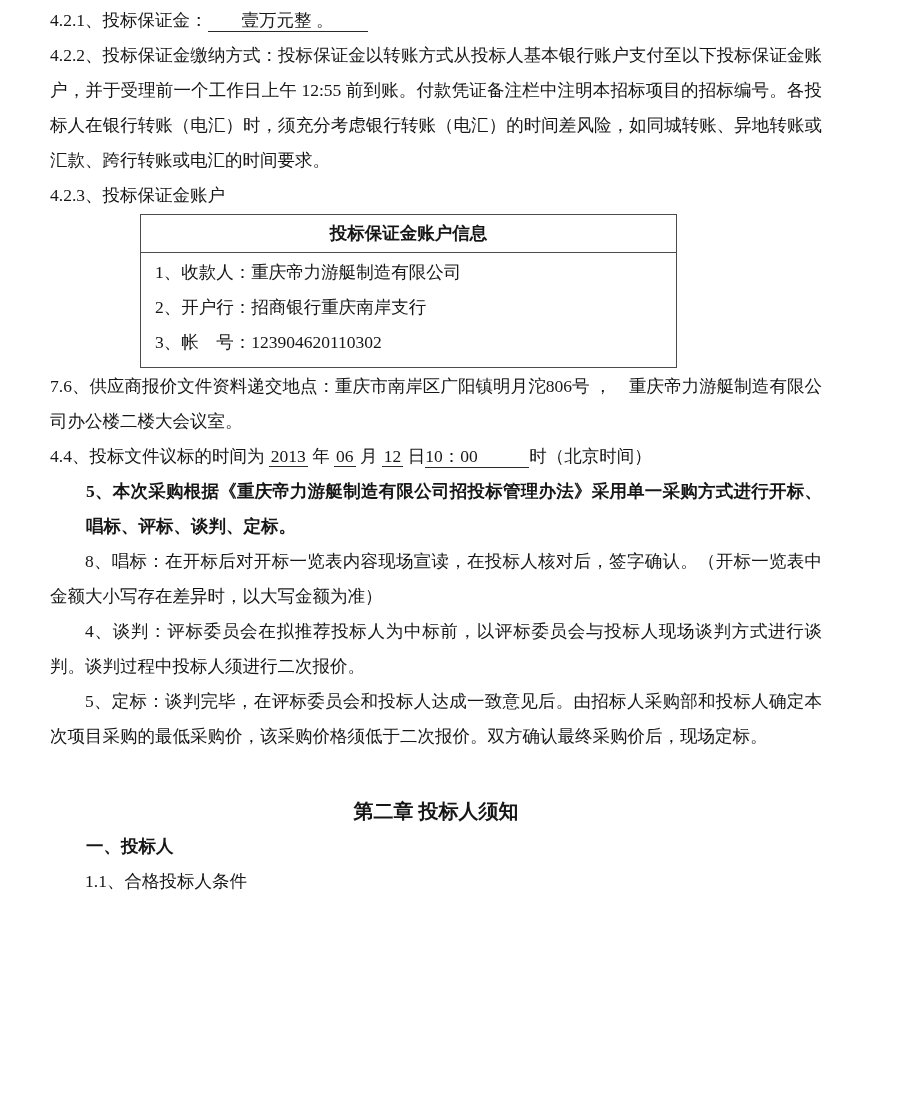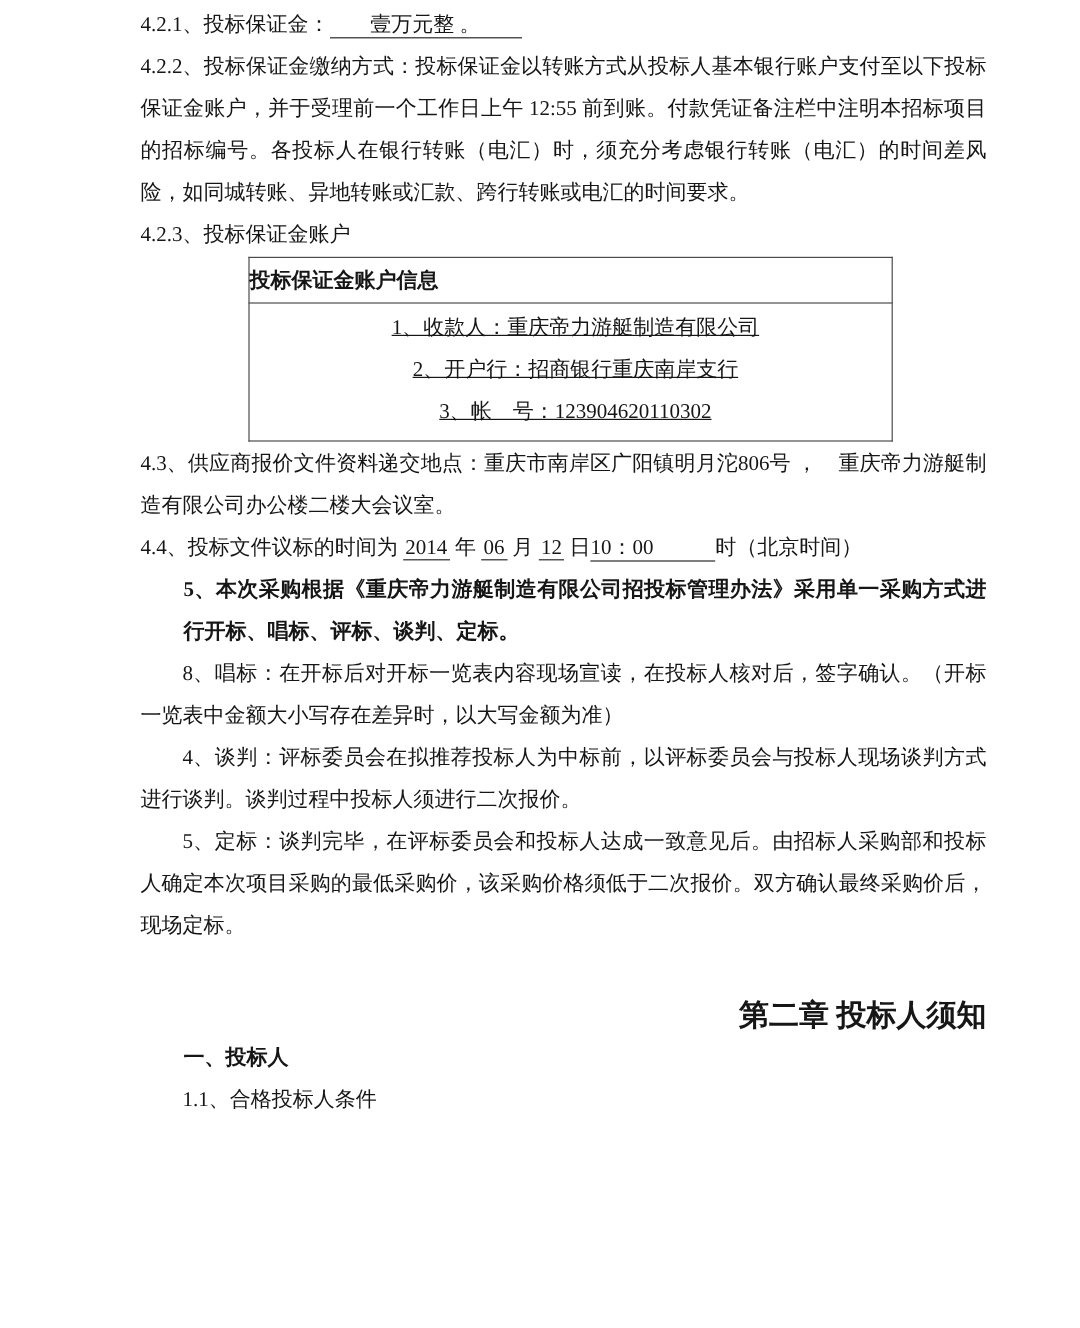--- a/index.html
+++ b/index.html
@@ -11,21 +11,21 @@
     width: 900px;
     height: 1107px;
     overflow: hidden;
     font-family: "Liberation Serif", "DejaVu Serif", serif;
     color: #161616;
   }
   .page {
     box-sizing: border-box;
     width: 900px;
     height: 916px;
-    padding: 3px 78px 0 117px;
+    padding: 3px 78px 0 50px;
     font-size: 17.5px;
     line-height: 35px;
   }
   .para {
     margin: 0;
     text-align: justify;
     text-justify: inter-ideograph;
   }
   .nojust { text-align: left; }
   .bold { font-weight: bold; margin-left: 36px; }
@@ -58,38 +58,37 @@
     width: 537px;
     margin: 1px 0 1px 90px;
   }
   .deposit-table th,
   .deposit-table td {
     border: 1.5px solid #4c4c4c;
     font-size: 17.5px;
   }
   .deposit-table th {
     font-weight: bold;
-    text-align: left;
+    text-align: center;
     height: 37px;
     padding: 0;
     line-height: 37px;
   }
   .deposit-table td {
     padding: 2px 6px 7px 14px;
   }
   .trow {
     line-height: 35px;
-    text-align: center;
-    text-decoration: underline;
+    text-align: left;
   }
   .chapter {
     margin: 40px 0 0 0;
-    font-size: 25px;
+    font-size: 20px;
     font-weight: bold;
-    text-align: right;
+    text-align: center;
     line-height: 35px;
   }
 </style>
 </head>
 <body>
 
 <div class="page">
 
   <p class="para nojust"><span>4.2.1、投标保证金：</span><span class="blank">壹万元整 。</span></p>
 
@@ -107,23 +106,23 @@
       <tr>
         <td>
           <div class="trow">1、收款人：重庆帝力游艇制造有限公司</div>
           <div class="trow">2、开户行：招商银行重庆南岸支行</div>
           <div class="trow">3、帐　号：123904620110302</div>
         </td>
       </tr>
     </tbody>
   </table>
 
-  <p class="para">4.3、供应商报价文件资料递交地点：重庆市南岸区广阳镇明月沱806号 ，　重庆帝力游艇制造有限公司办公楼二楼大会议室。</p>
+  <p class="para">7.6、供应商报价文件资料递交地点：重庆市南岸区广阳镇明月沱806号 ，　重庆帝力游艇制造有限公司办公楼二楼大会议室。</p>
 
-  <p class="para nojust"><span>4.4、投标文件议标的时间为</span> <span class="u">2014</span> <span>年</span> <span class="u">06</span> <span>月</span> <span class="u">12</span> <span>日</span><span class="u-time">10：00</span><span>时（北京时间）</span></p>
+  <p class="para nojust"><span>4.4、投标文件议标的时间为</span> <span class="u">2013</span> <span>年</span> <span class="u">06</span> <span>月</span> <span class="u">12</span> <span>日</span><span class="u-time">10：00</span><span>时（北京时间）</span></p>
 
   <p class="para bold">5、本次采购根据《重庆帝力游艇制造有限公司招投标管理办法》采用单一采购方式进行开标、唱标、评标、谈判、定标。</p>
 
 
   <p class="para indent">8、唱标：在开标后对开标一览表内容现场宣读，在投标人核对后，签字确认。（开标一览表中金额大小写存在差异时，以大写金额为准）</p>
 
 
   <p class="para indent">4、谈判：评标委员会在拟推荐投标人为中标前，以评标委员会与投标人现场谈判方式进行谈判。谈判过程中投标人须进行二次报价。</p>
 
   <p class="para indent">5、定标：谈判完毕，在评标委员会和投标人达成一致意见后。由招标人采购部和投标人确定本次项目采购的最低采购价，该采购价格须低于二次报价。双方确认最终采购价后，现场定标。</p>

